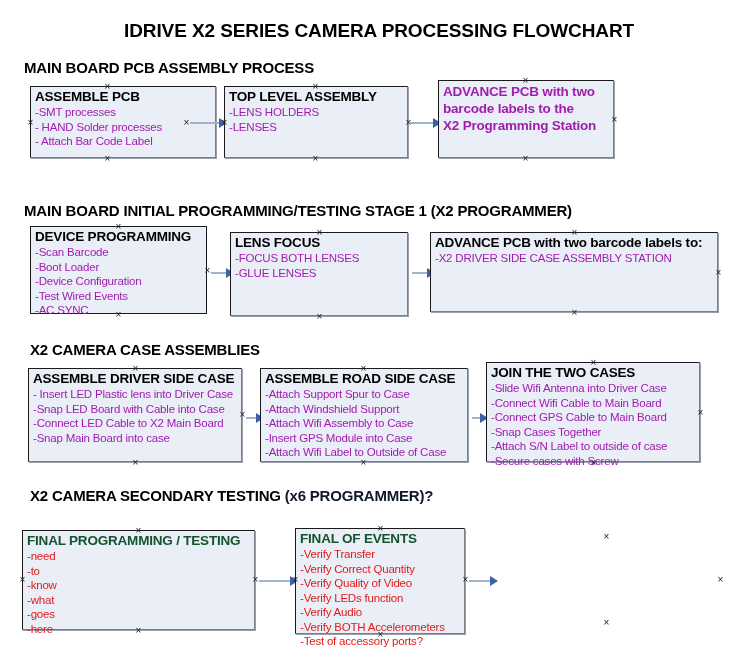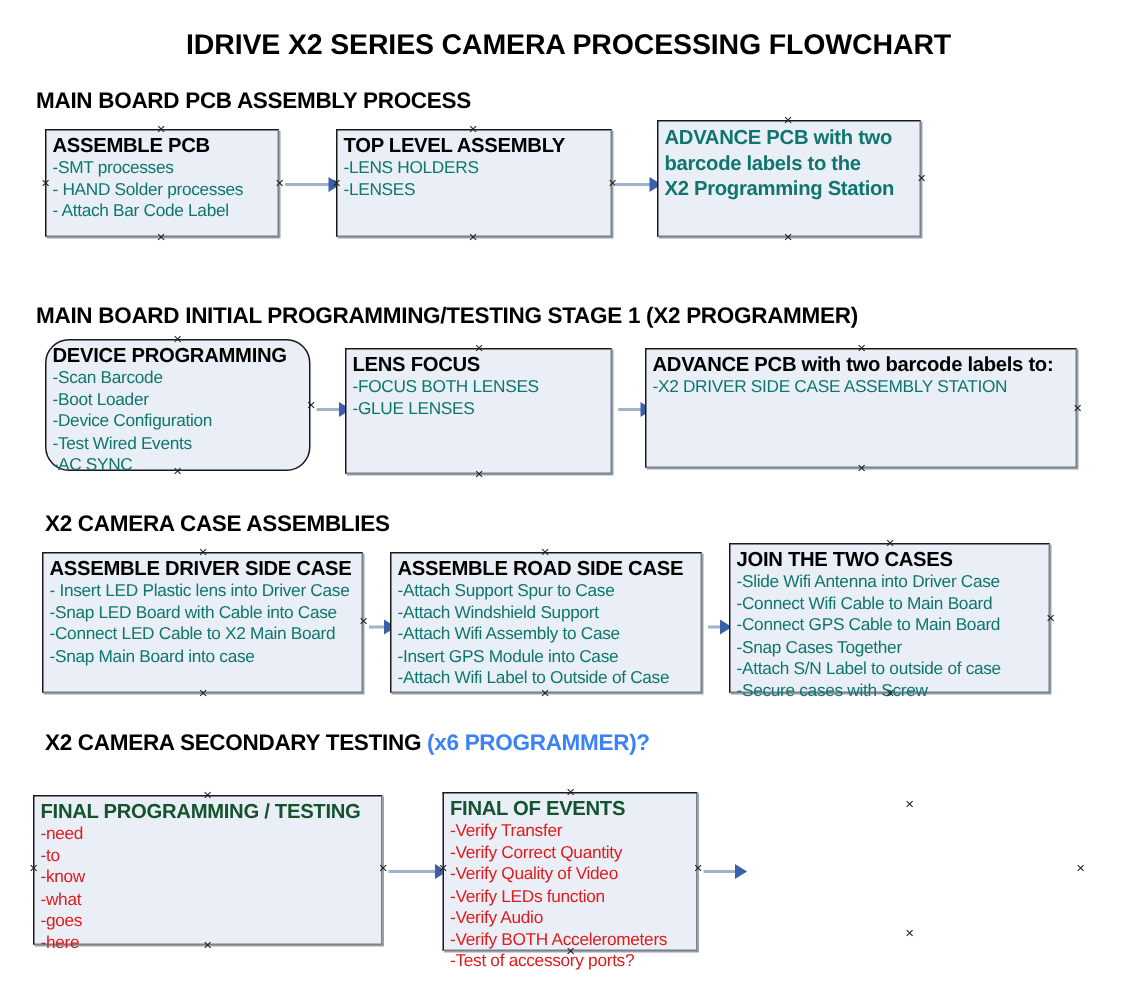--- a/index.html
+++ b/index.html
@@ -16,41 +16,41 @@
 
   
   .doc-title{
     font-size:19px;font-weight:bold;color:#000;
     letter-spacing:-0.1px;white-space:nowrap;
   }
   .section-title{
     font-size:15px;font-weight:bold;color:#000;
     white-space:nowrap;letter-spacing:-0.2px;
   }
-  .section-title .accent{color:#3b82f6;}
+  .section-title .accent{color:#0f172a;}
 
   
   .box{
     box-sizing:border-box;
     background:#e9eef7;
     border:1px solid #1a1a1a;
     border-right-color:#7a7f88;
     border-bottom-color:#7a7f88;
     box-shadow:1px 1px 0 0 #9aa0aa;
     padding:2px 4px 0 4px;
     overflow:visible;
   }
-  .box.plain{box-shadow:none;border-color:#1a1a1a;border-radius:16px;}
+  .box.plain{box-shadow:none;border-color:#1a1a1a;}
   .box-head{
     font-size:13.5px;font-weight:bold;color:#000;
     line-height:16px;white-space:nowrap;
     letter-spacing:-0.2px;
   }
   .box-line{
-    font-size:11.5px;color:#0f766e;line-height:14.5px;
+    font-size:11.5px;color:#a21caf;line-height:14.5px;
     white-space:nowrap;letter-spacing:-0.2px;
   }
   .box-line.bold{font-size:13.5px;font-weight:bold;line-height:17px;}
 
   
   .box.red .box-head{color:#14532d;}
   .box.red .box-line{color:#e01b1b;}
 
   
   .conn{position:absolute;height:2px;background:#9fb4cc;}
@@ -74,21 +74,21 @@
 <body>
 
 <div id="canvas">
 
   <div class="abs doc-title" style="left:124px;top:20px;">IDRIVE X2  SERIES CAMERA PROCESSING FLOWCHART</div>
 
   <div class="abs section-title" style="left:24px;top:59px;">
     <span>MAIN BOARD PCB ASSEMBLY PROCESS</span>
   </div>
 
-  <div class="abs box" style="left:30px;top:86px;width:156px;height:72px;">
+  <div class="abs box" style="left:30px;top:86px;width:186px;height:72px;">
     <div class="box-head">ASSEMBLE PCB</div>
     <div class="box-line">-SMT processes</div>
     <div class="box-line">- HAND Solder processes</div>
     <div class="box-line">- Attach Bar Code Label</div>
   </div>
   <span class="handle" style="left:103px;top:82px;"></span>
   <span class="handle" style="left:26px;top:118px;"></span>
   <span class="handle" style="left:182px;top:118px;"></span>
   <span class="handle" style="left:103px;top:154px;"></span>
 

